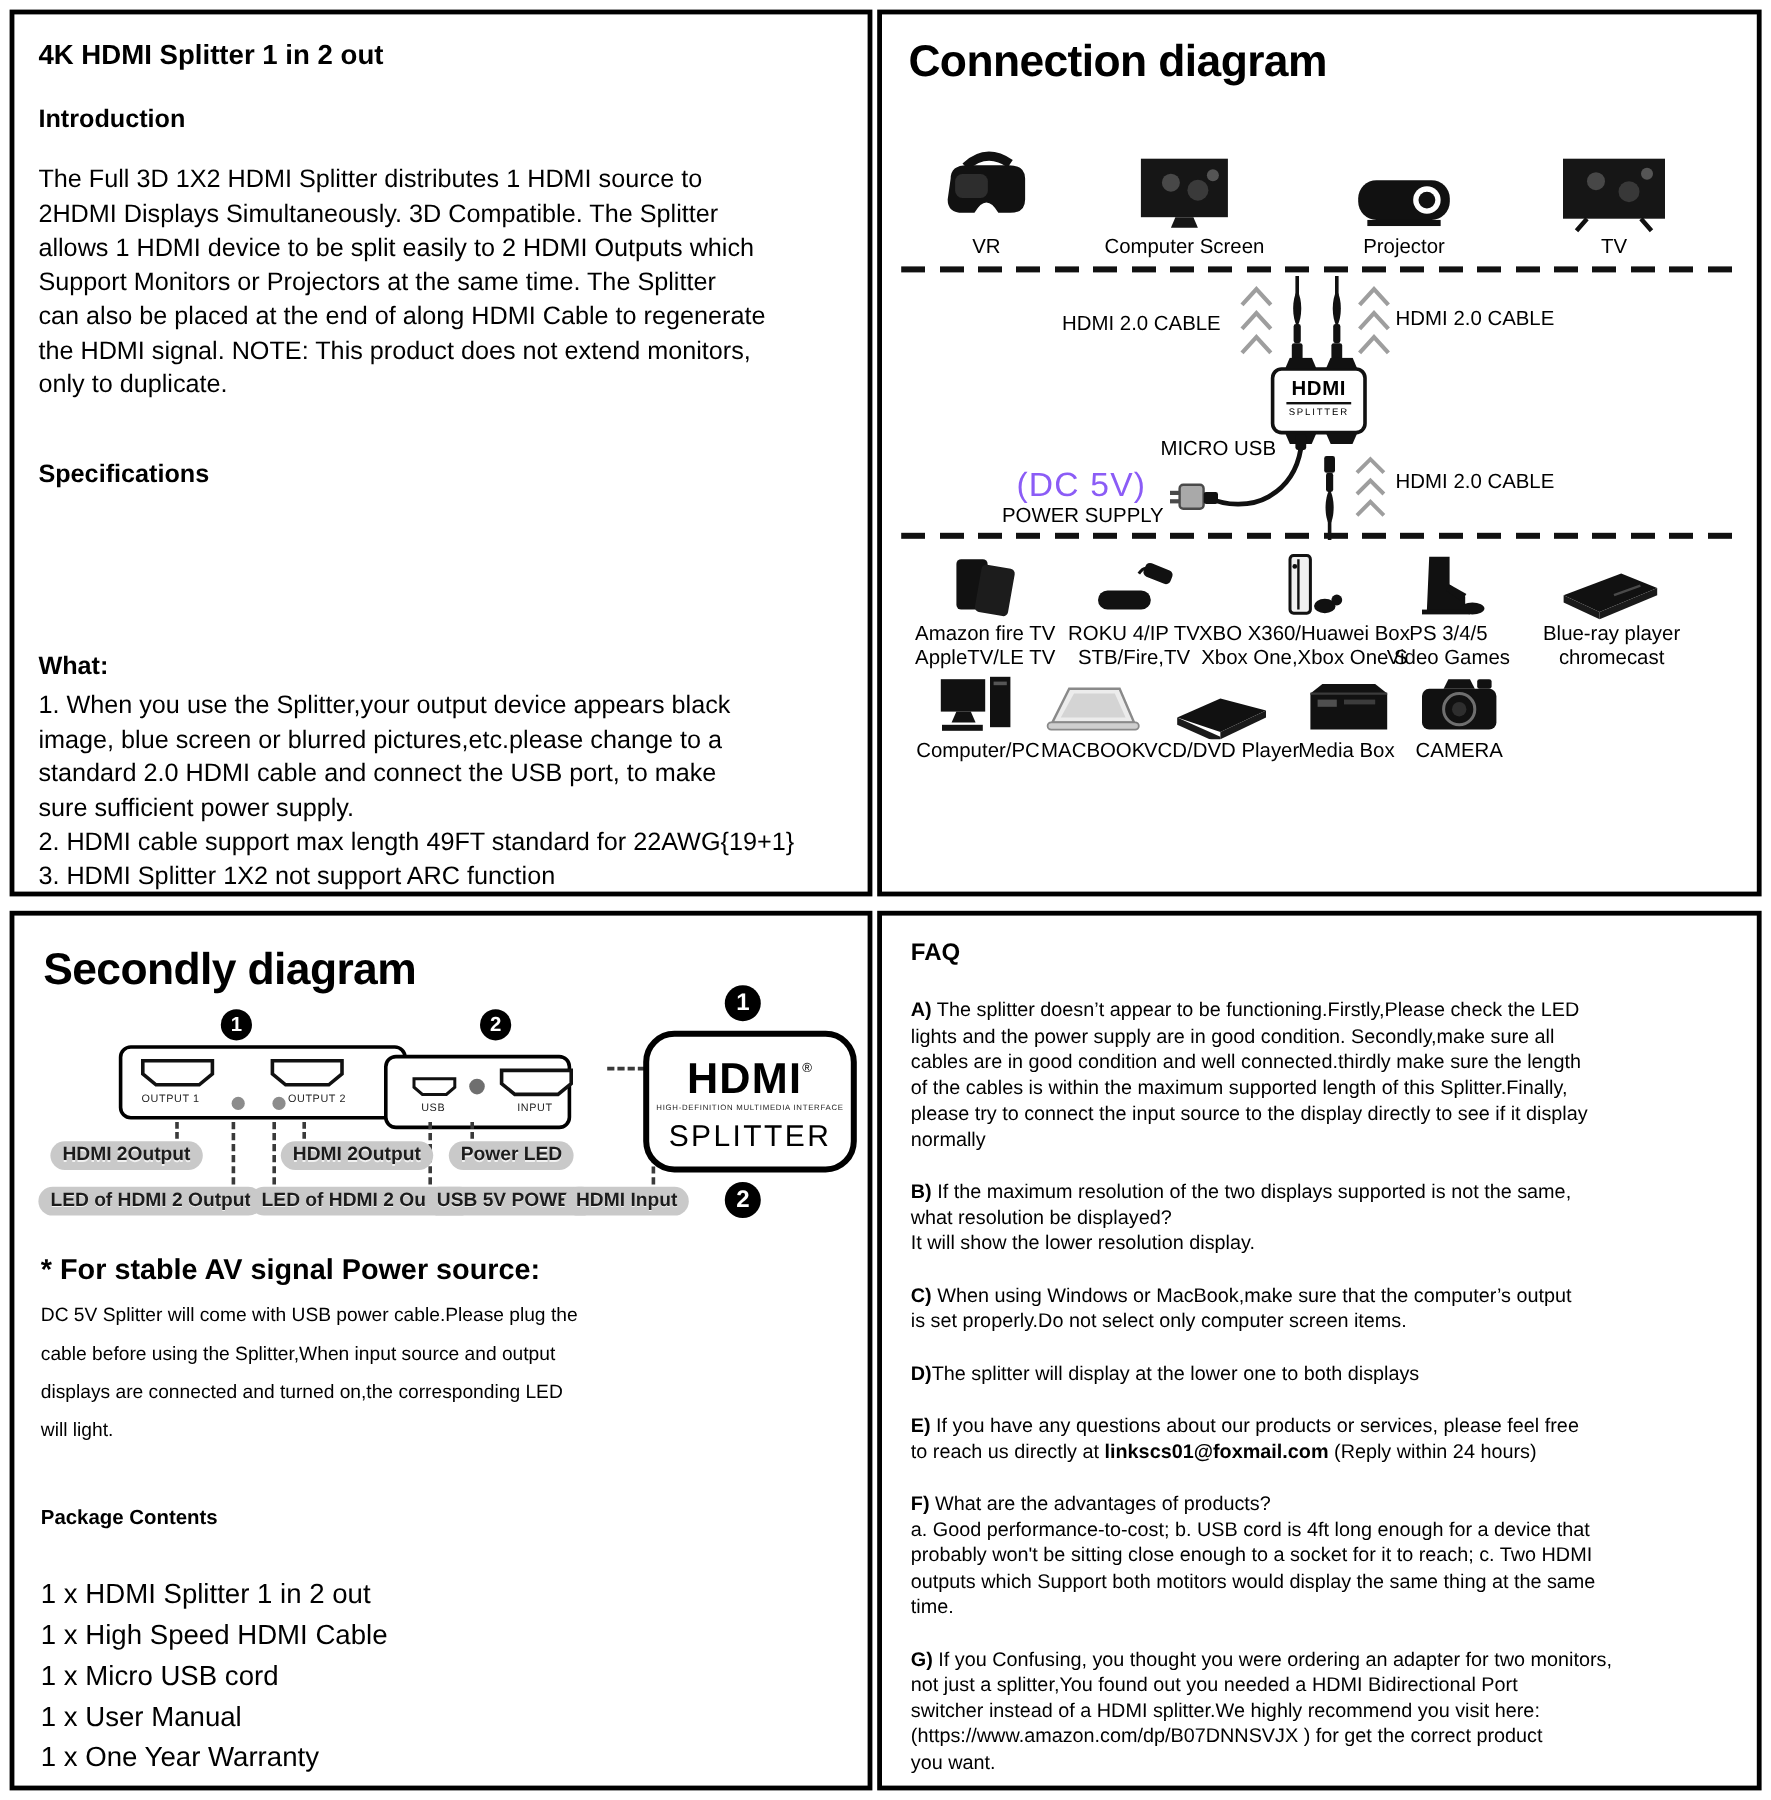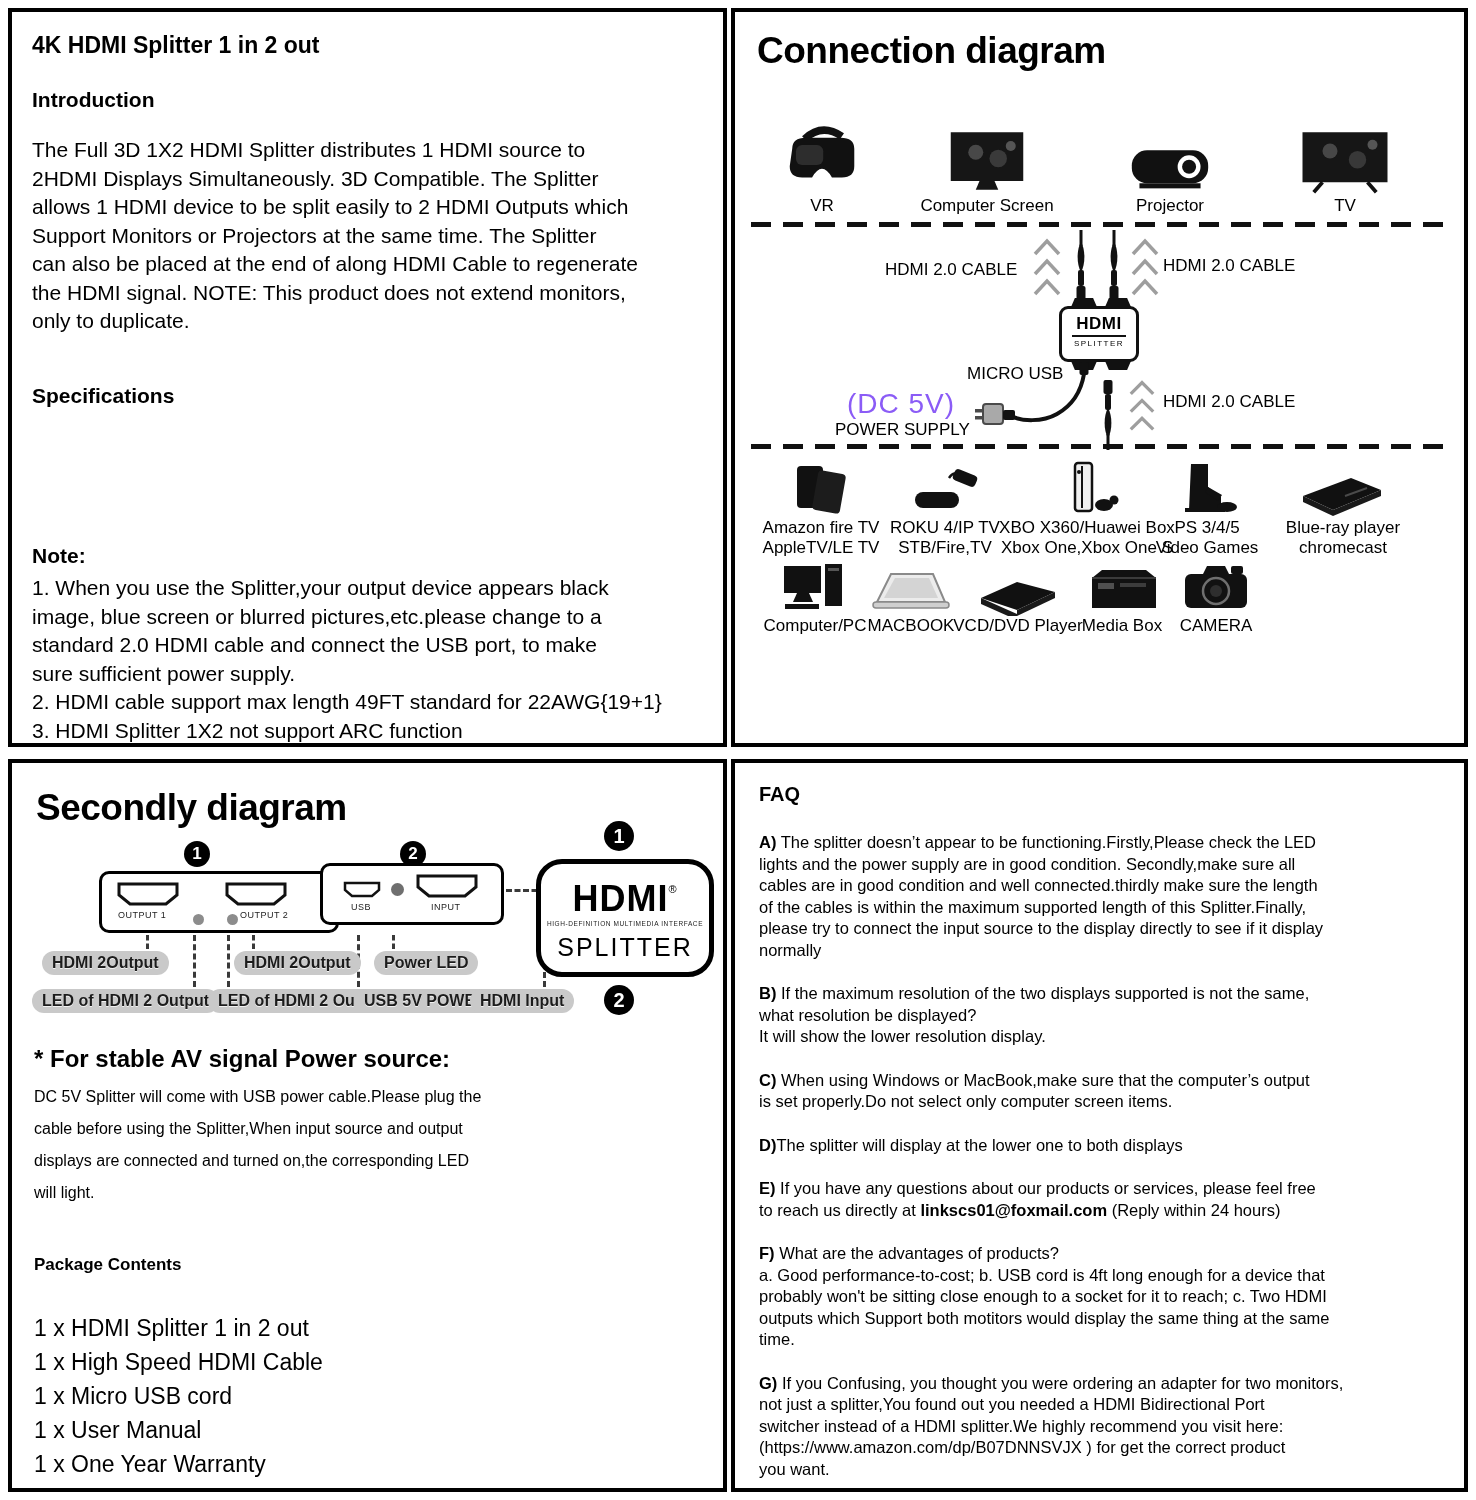--- a/index.html
+++ b/index.html
@@ -71,21 +71,21 @@
     <div class="abs doc-title" style="left:20px;top:20px;">4K HDMI Splitter 1 in 2 out</div>
     <div class="abs sec-head" style="left:20px;top:76px;">Introduction</div>
     <div class="abs body-text" style="left:20px;top:124px;width:682px;">The Full 3D 1X2 HDMI Splitter distributes 1 HDMI source to
 2HDMI Displays Simultaneously. 3D Compatible. The Splitter
 allows 1 HDMI device to  be split easily to 2 HDMI Outputs which
 Support Monitors or Projectors at the same time. The Splitter
 can also be placed at the end of along HDMI Cable to regenerate
 the HDMI signal. NOTE: This product does not extend monitors,
 only to duplicate.</div>
     <div class="abs sec-head" style="left:20px;top:372px;">Specifications</div>
-    <div class="abs sec-head" style="left:20px;top:532px;">Note:</div>
+    <div class="abs sec-head" style="left:20px;top:532px;">What:</div>
     <div class="abs" style="left:20px;top:562px;width:695px;">
       <div class="body-text">1. When you use the Splitter,your output device appears black
 image, blue screen or blurred pictures,etc.please change to a
 standard 2.0 HDMI cable and connect the USB port, to make
 sure sufficient power supply.</div>
       <div class="body-text">2. HDMI cable support max length 49FT standard for 22AWG{19+1}</div>
       <div class="body-text">3. HDMI Splitter 1X2 not support ARC function</div>
     </div>
   </div>
 
@@ -359,21 +359,21 @@
       <div class="led" style="left:91px;top:40px;"></div>
       <div class="led" style="left:125px;top:40px;"></div>
       <div class="abs" style="left:122px;top:7px;">
         <svg width="64" height="26" viewBox="0 0 64 26">
             <path d="M3 3h58v11l-11 9H14L3 14z" fill="#fff" stroke="#111" stroke-width="3"></path>
           </svg>
       </div>
       <div class="tiny-label" style="left:138px;top:36px;">OUTPUT 2</div>
     </div>
 
-    <div class="port-box" style="left:308px;top:100px;width:184px;height:62px;">
+    <div class="port-box" style="left:308px;top:116px;width:156px;height:62px;">
       <div class="abs" style="left:18px;top:14px;">
         <svg width="42" height="18" viewBox="0 0 42 18">
             <path d="M4 3h34v7l-7 6H11l-7-6z" fill="#fff" stroke="#111" stroke-width="2.5"></path>
           </svg>
       </div>
       <div class="tiny-label" style="left:28px;top:36px;">USB</div>
       <div class="led" style="left:68px;top:17px;width:13px;height:13px;background:#6f6f6f;"></div>
       <div class="abs" style="left:92px;top:7px;">
         <svg width="64" height="26" viewBox="0 0 64 26">
             <path d="M3 3h58v11l-11 9H14L3 14z" fill="#fff" stroke="#111" stroke-width="3"></path>

